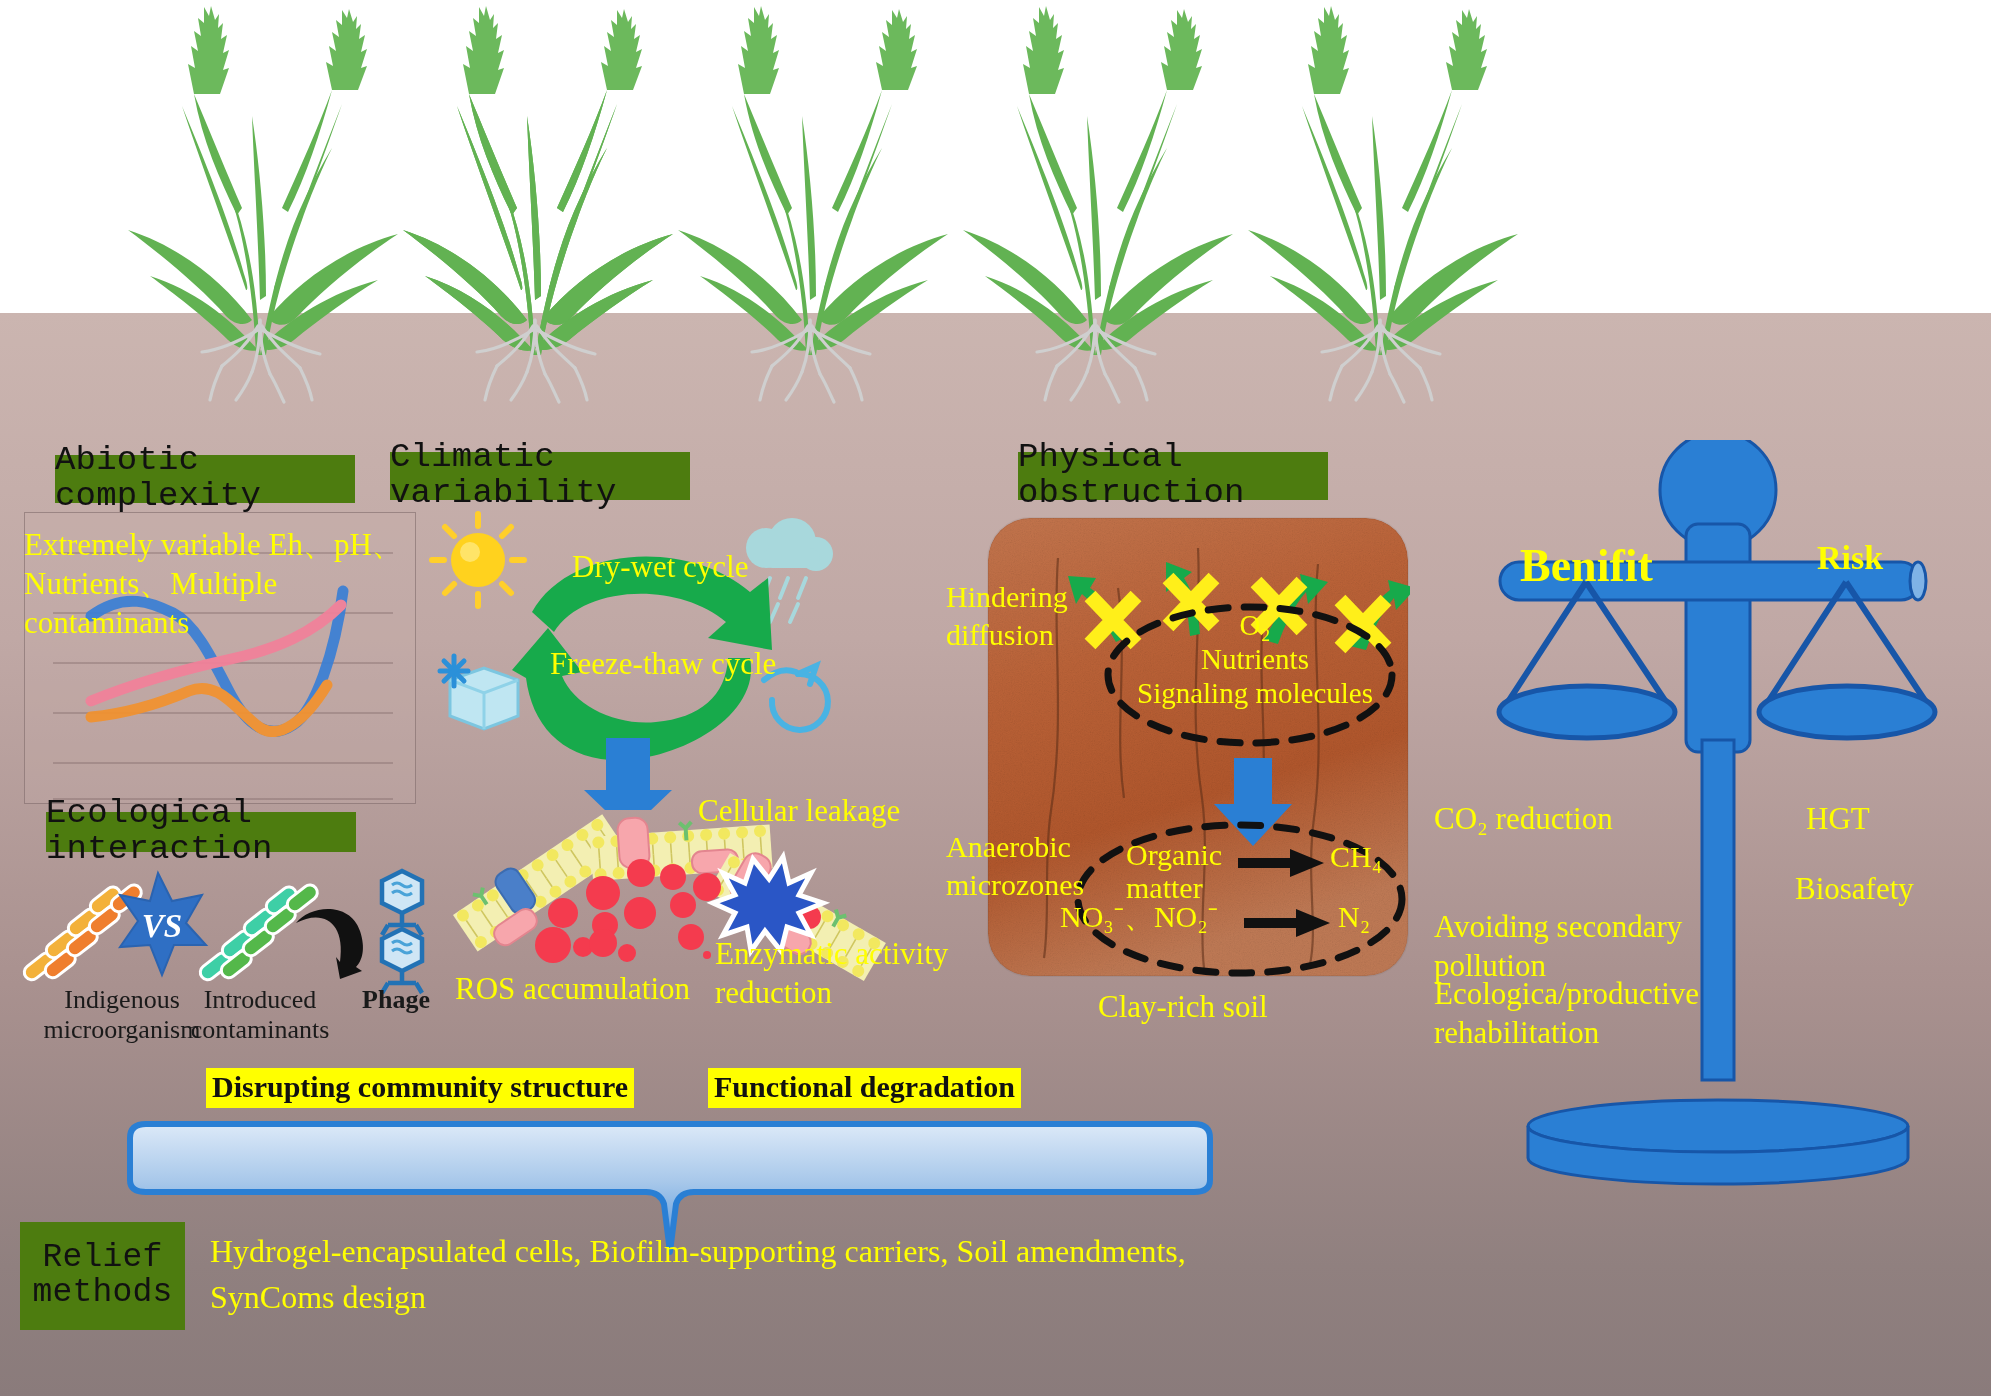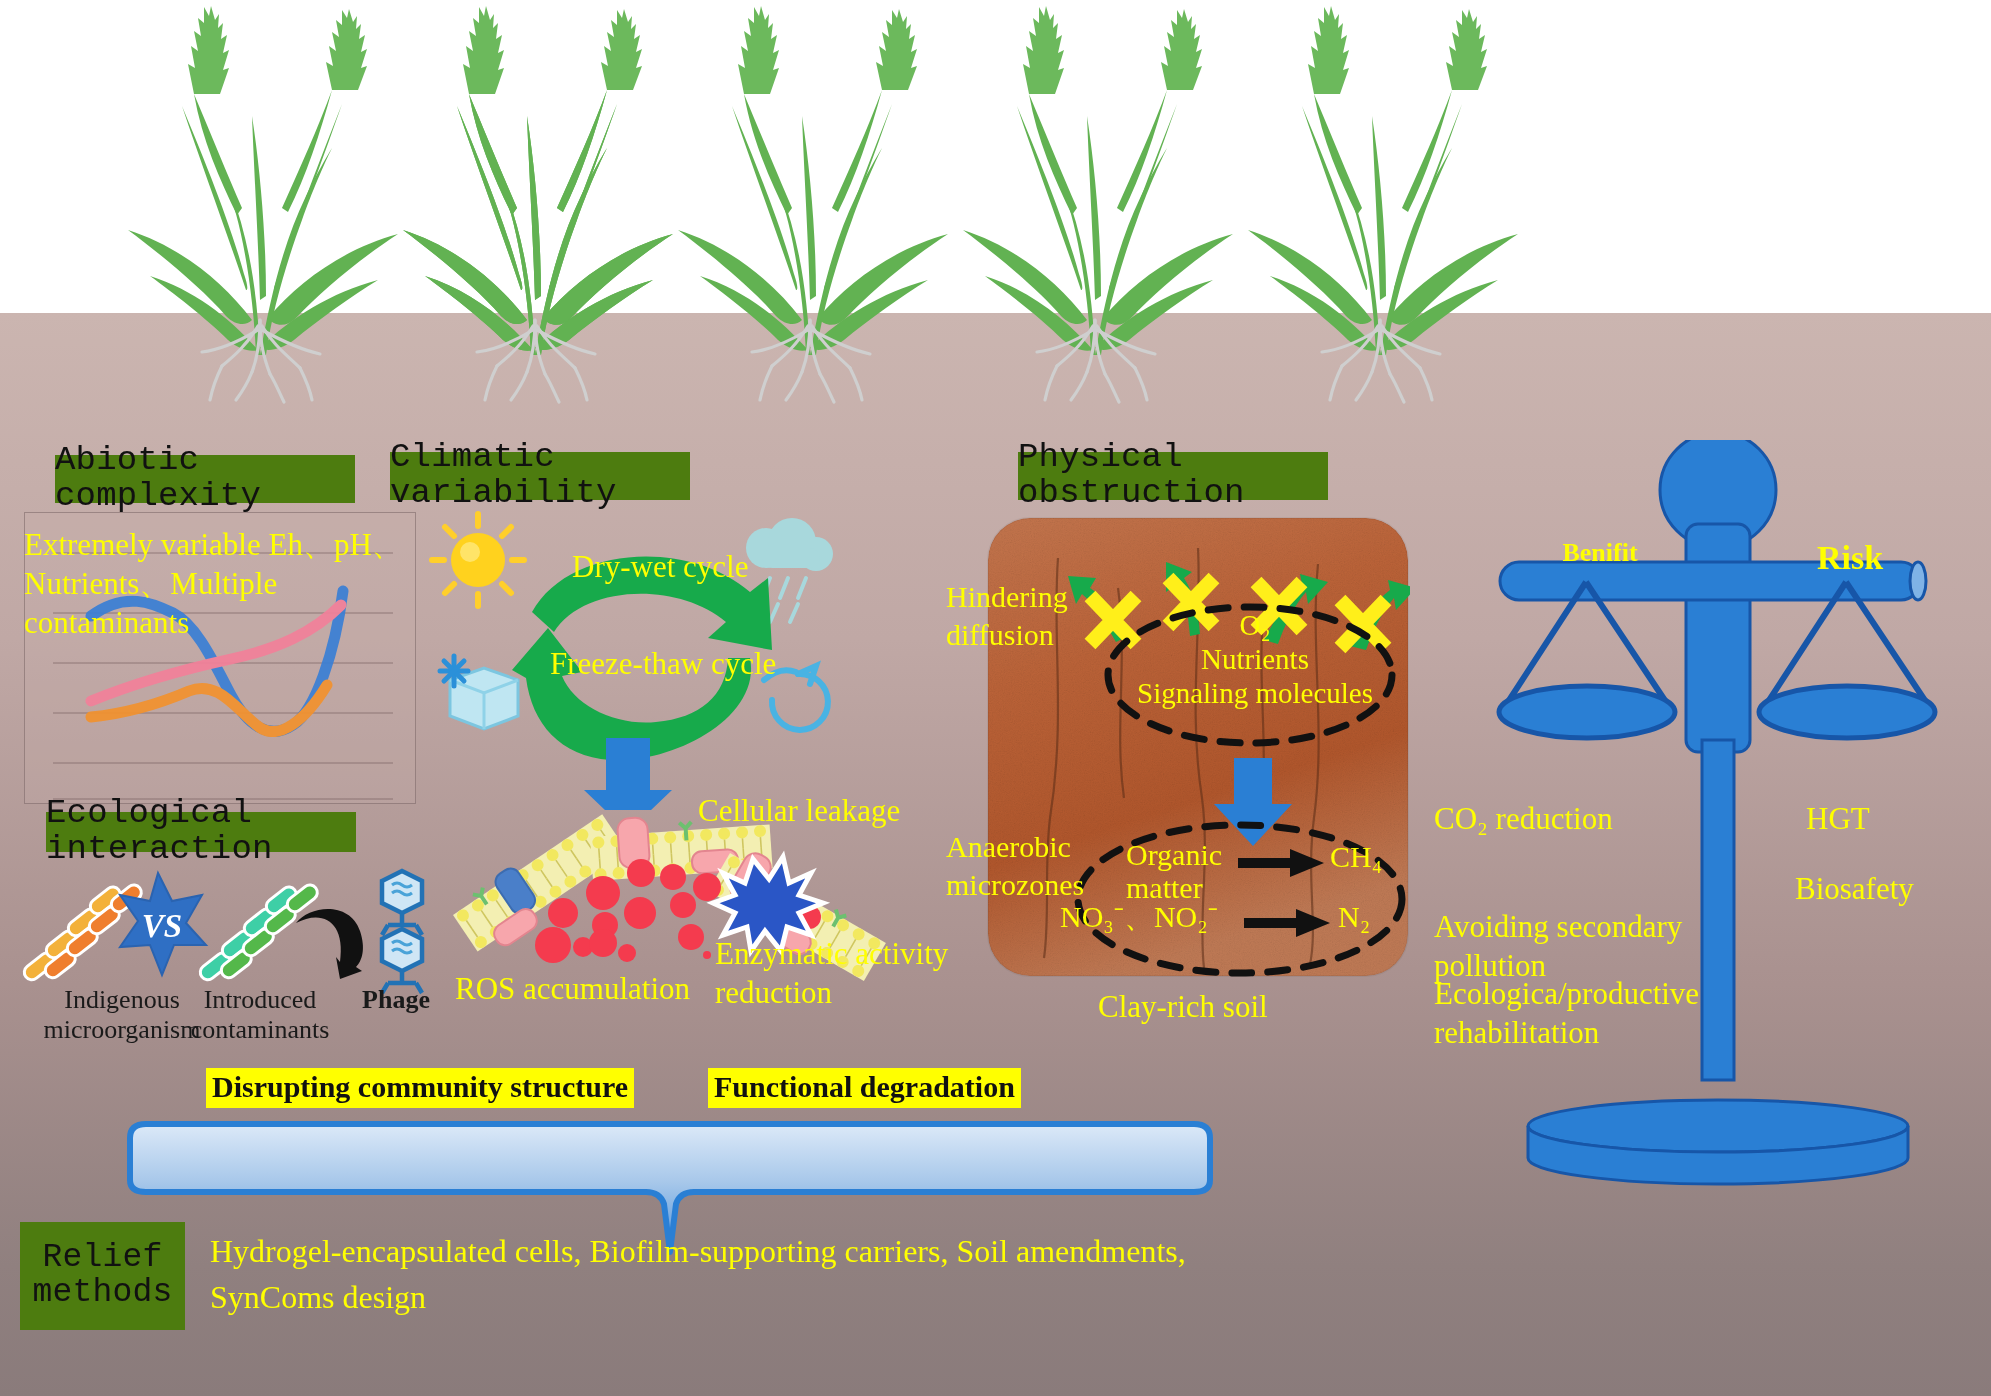--- a/index.html
+++ b/index.html
@@ -575,21 +575,21 @@
       <ellipse cx="97" cy="272" rx="88" ry="26" fill="#2a7fd4" stroke="#1756a8" stroke-width="5"></ellipse>
 
       <g stroke="#1756a8" stroke-width="6" fill="none">
         <path d="M356 142 L274 268 M356 142 L440 268"></path>
         <path d="M274 268 L440 268"></path>
       </g>
       <ellipse cx="357" cy="272" rx="88" ry="26" fill="#2a7fd4" stroke="#1756a8" stroke-width="5"></ellipse>
     </svg>
   </div>
 
-  <div class="ytext" style="left:1520px;top:537px;width:160px;text-align:center;font-size:26px;font-weight:bold;">Benifit</div>
+  <div class="ytext" style="left:1520px;top:537px;width:160px;text-align:left;font-size:46px;font-weight:bold;">Benifit</div>
   <div class="ytext" style="left:1785px;top:537px;width:130px;text-align:center;font-size:34px;font-weight:bold;">Risk</div>
 
   <div class="ytext" style="left:1434px;top:800px;font-size:31px;">CO₂ reduction</div>
   <div class="ytext" style="left:1434px;top:908px;width:300px;font-size:31px;">Avoiding secondary
 pollution</div>
   <div class="ytext" style="left:1434px;top:975px;width:310px;font-size:31px;">Ecologica/productive
 rehabilitation</div>
 
   <div class="ytext" style="left:1806px;top:800px;font-size:31px;">HGT</div>
   <div class="ytext" style="left:1795px;top:870px;font-size:31px;">Biosafety</div>

